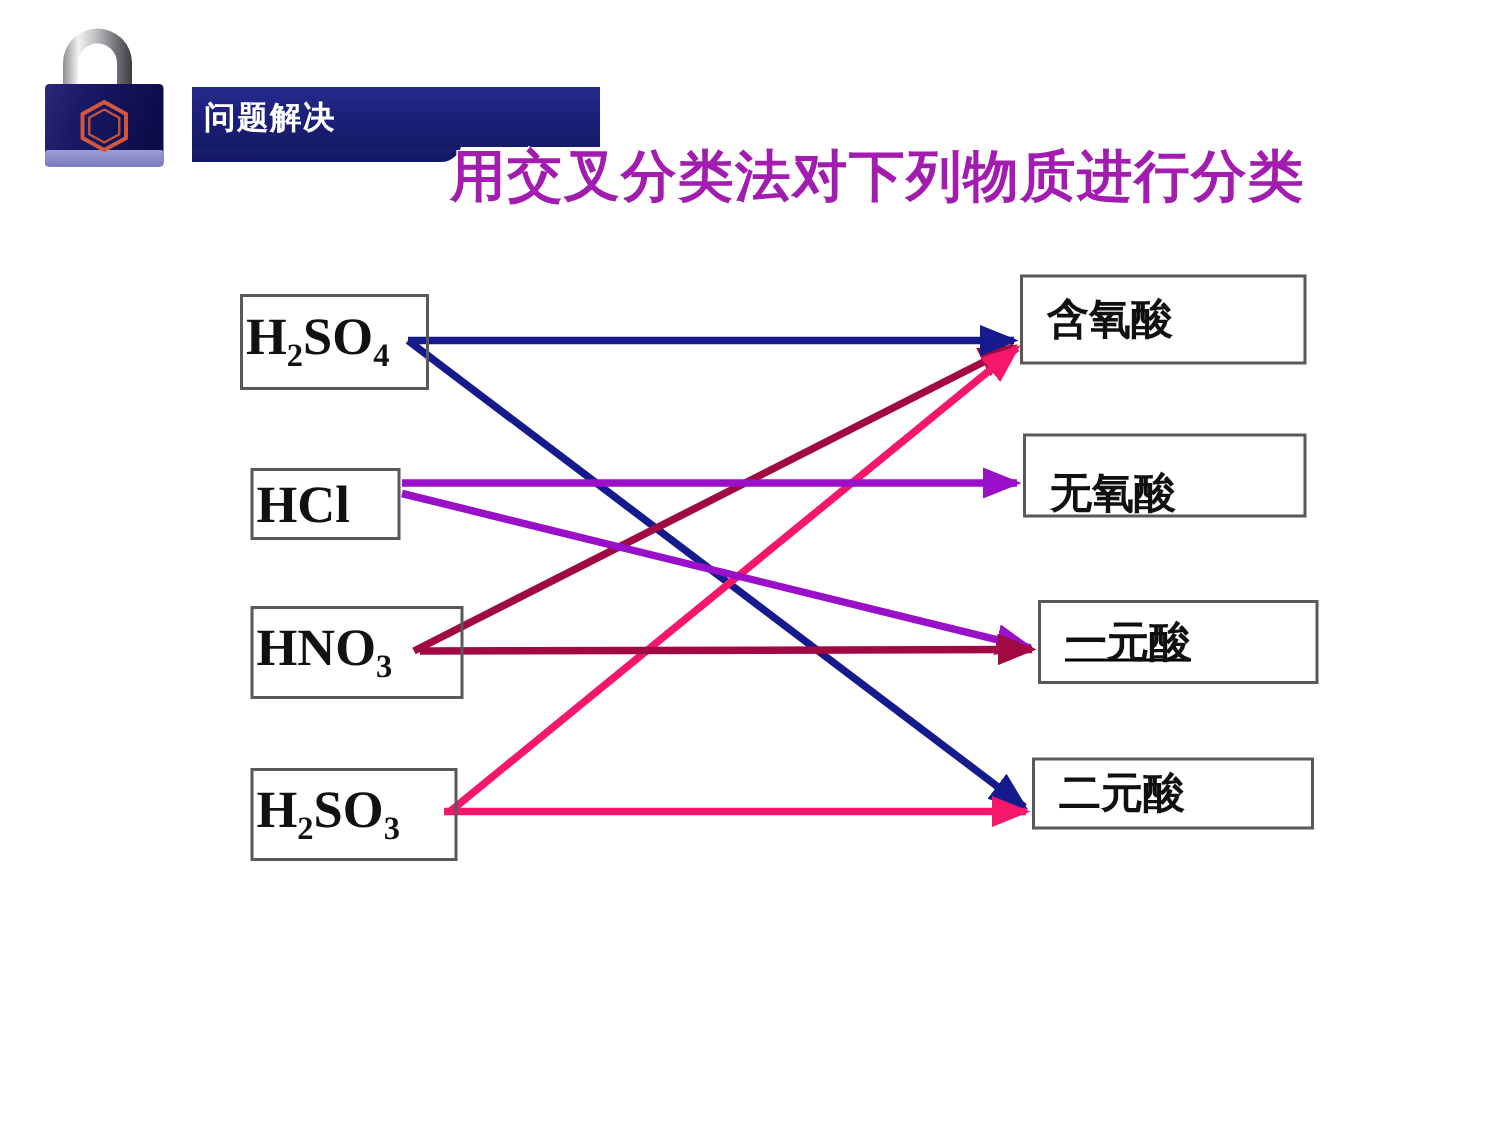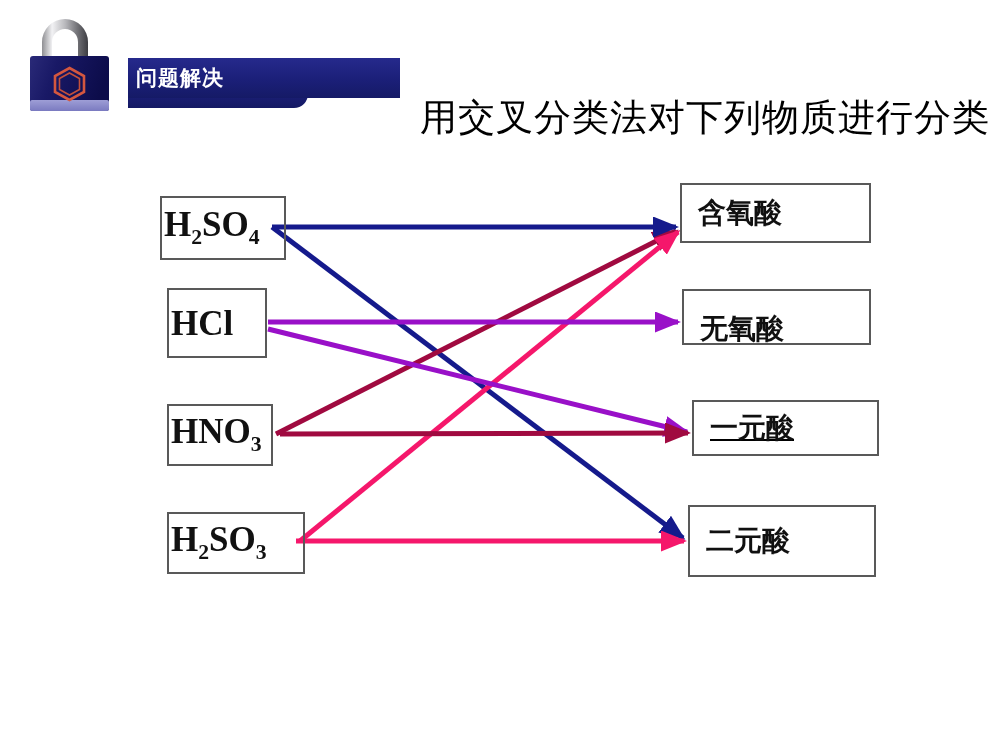--- a/index.html
+++ b/index.html
@@ -66,29 +66,28 @@
     letter-spacing: 1px;
     line-height: 32px;
     white-space: nowrap;
   }
   #slide-title {
     position: absolute;
     left: 300px;
     top: 92px;
     width: 690px;
     height: 56px;
-    color: #000000;
+    color: #a21caf;
     font-family: "DejaVu Sans", sans-serif;
     font-size: 37px;
-    font-weight: normal;
+    font-weight: bold;
     line-height: 52px;
     letter-spacing: 1px;
     white-space: nowrap;
     text-shadow: 1px 1px 0 #ffffff, -1px -1px 0 #ffffff;
-    text-align: right;
   }
 
   
   #connector-layer {
     position: absolute;
     left: 0; top: 0;
     width: 1000px;
     height: 750px;
   }
 
@@ -124,29 +123,29 @@
     font-family: "DejaVu Sans", sans-serif;
     font-size: 28px;
     font-weight: bold;
     color: #101010;
     white-space: nowrap;
     line-height: 1;
   }
 
   
   #box-h2so4 { left: 160px; top: 196px; width: 126px; height: 64px; }
-  #box-hcl   { left: 167px; top: 288px; width: 100px; height: 70px; }
-  #box-hno3  { left: 167px; top: 404px; width: 106px; height: 62px; }
+  #box-hcl   { left: 167px; top: 312px; width: 100px; height: 48px; }
+  #box-hno3  { left: 167px; top: 404px; width: 142px; height: 62px; }
   #box-h2so3 { left: 167px; top: 512px; width: 138px; height: 62px; }
 
   
   #box-oxyacid      { left: 680px; top: 183px; width: 191px; height: 60px; }
   #box-anoxic       { left: 682px; top: 289px; width: 189px; height: 56px; align-items: flex-end; }
   #box-monoprotic   { left: 692px; top: 400px; width: 187px; height: 56px; text-decoration: underline; }
-  #box-diprotic     { left: 688px; top: 505px; width: 188px; height: 72px; }
+  #box-diprotic     { left: 688px; top: 505px; width: 188px; height: 48px; }
 </style>
 </head>
 <body>
 
 <div id="slide">
 
   <div id="header-group">
 
     <svg id="lock-icon" viewBox="0 0 100 110">
       <defs>

